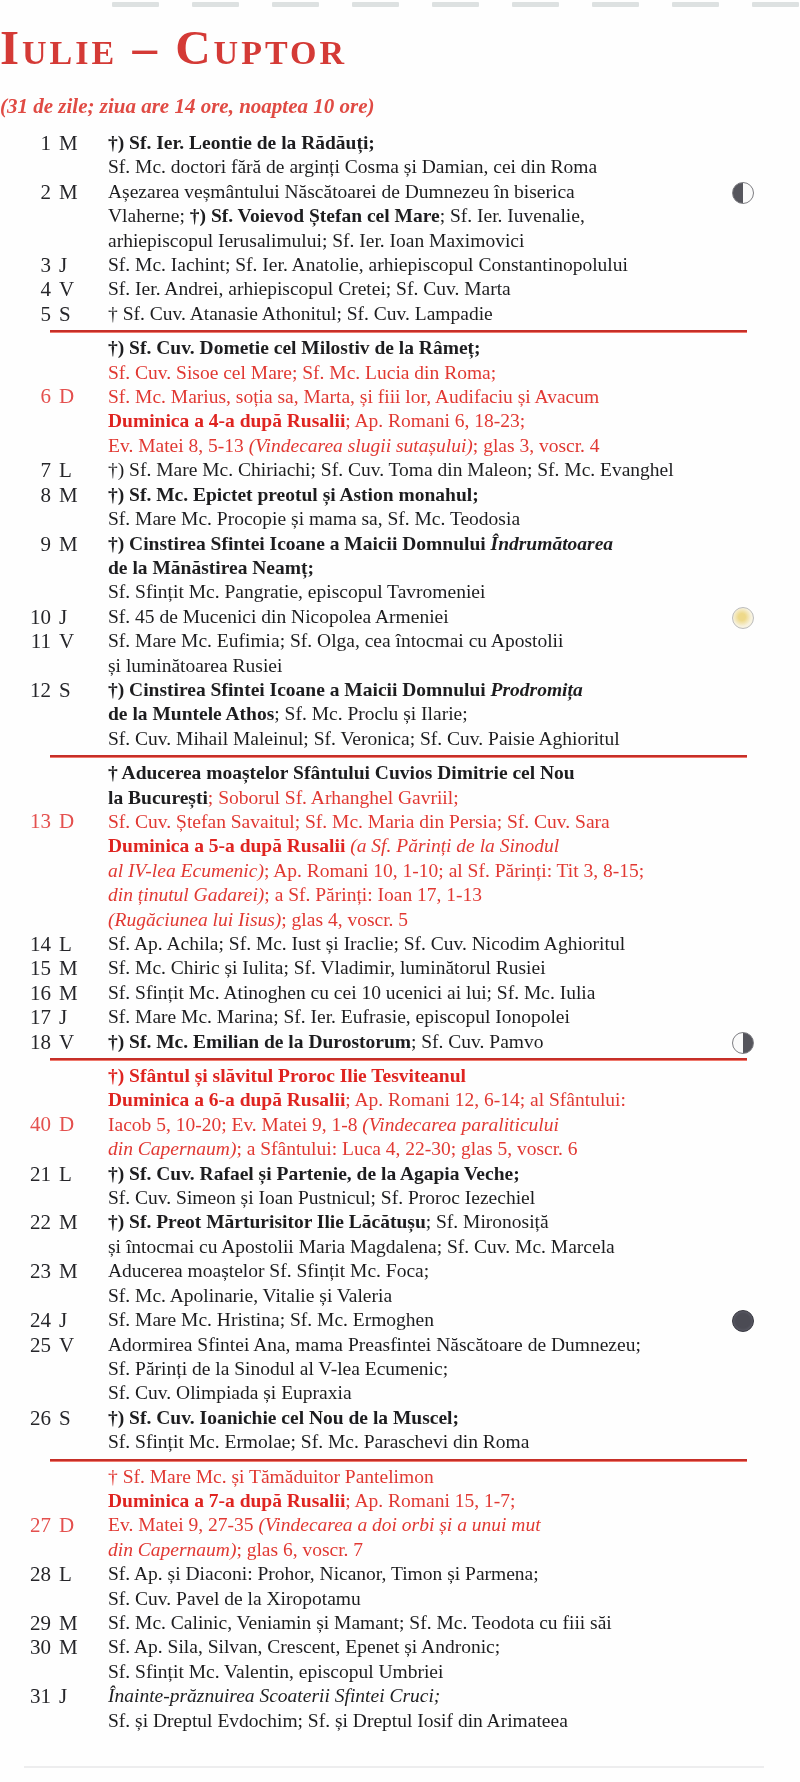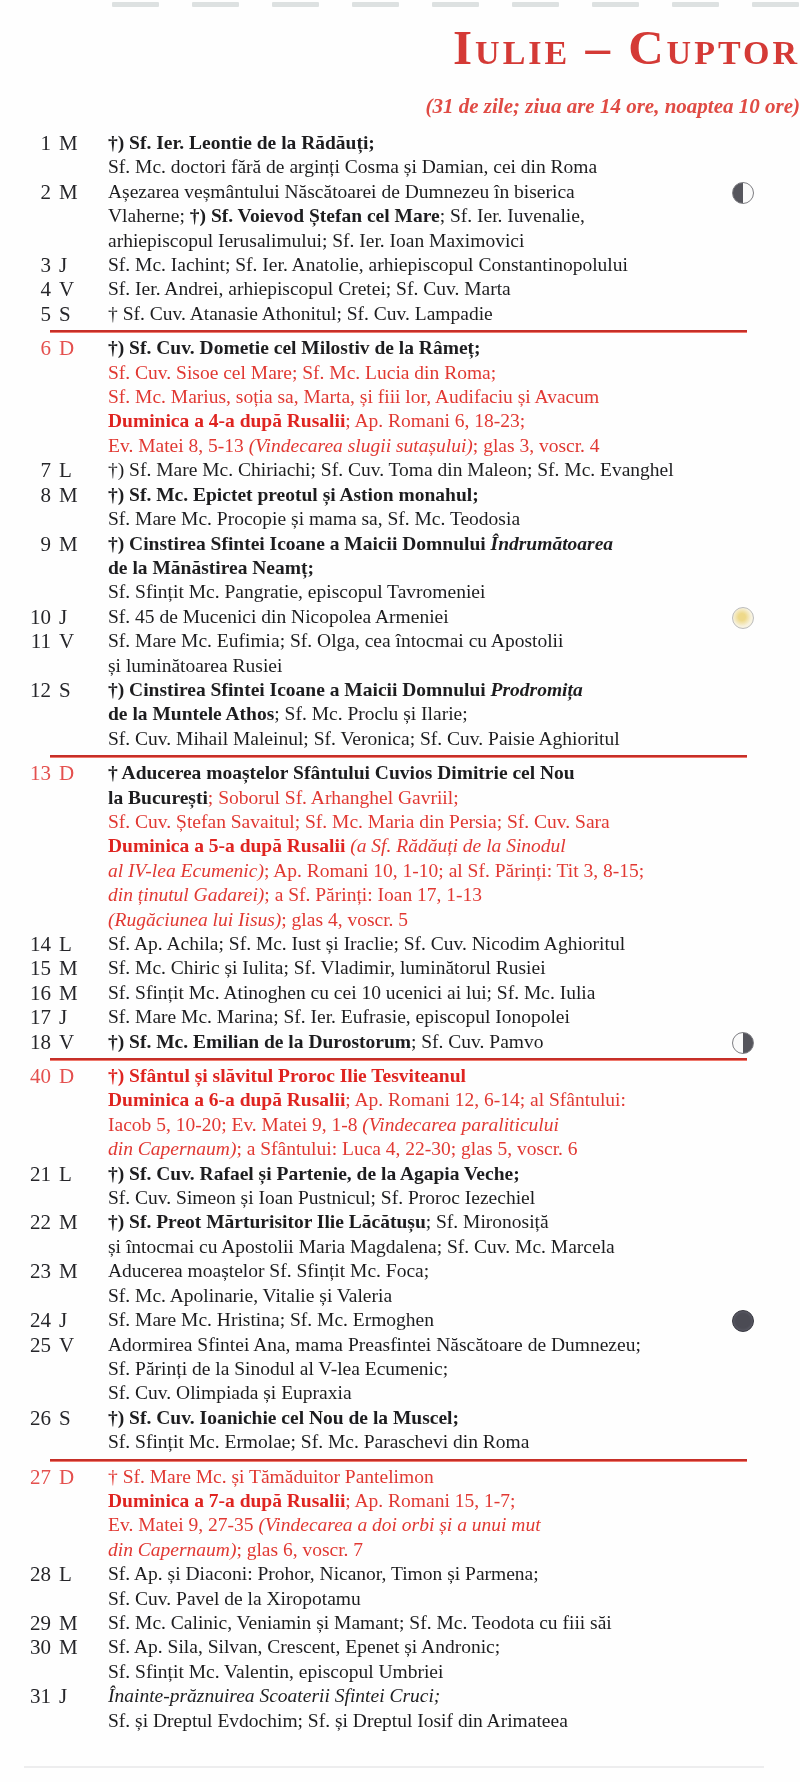--- a/index.html
+++ b/index.html
@@ -8,21 +8,21 @@
     width:800px;height:1782px;
     background:#fefefe;
     font-family:"Liberation Serif", serif;
     overflow:hidden;
   }
   
   .top-artifacts{position:absolute;top:2px;left:112px;display:flex;gap:33px;}
   .top-artifacts .dash{width:47px;height:5px;background:#d7dcdc;opacity:.85;border-radius:1px;}
   .bottom-artifact{position:absolute;bottom:14px;left:24px;right:36px;height:2px;background:#ededee;}
 
-  .header{text-align:right;padding-top:22px;}
+  .header{text-align:left;padding-top:22px;}
   .title{
     font-variant:small-caps;
     font-weight:bold;
     font-size:49px;
     line-height:52px;
     letter-spacing:3px;
     color:#d43a36;
   }
   .subtitle{
     font-style:italic;
@@ -34,21 +34,21 @@
   }
 
   .entries{margin-top:12px;}
   .entry{position:relative;}
   .date{
     position:absolute;left:26px;top:0;
     font-size:21px;line-height:24.4px;color:#26262a;
     white-space:nowrap;
   }
   .date .dnum{display:inline-block;min-width:25px;text-align:right;margin-right:8px;}
-  .entry.sunday .date{color:#e4504e;}
+  .entry.sunday .date{color:#e4504e;margin-top:48px;}
   .lines{margin-left:108px;margin-right:50px;}
   .line{
     font-size:19.5px;
     line-height:24.4px;
     color:#1d1d1f;
     white-space:nowrap;
   }
   .seg.b{font-weight:bold;}
   .seg.i{font-style:italic;}
   .seg.r{color:#e13832;}
@@ -180,21 +180,21 @@
           <div class="line"><span class="seg">Sf. Cuv. Mihail Maleinul; Sf. Veronica; Sf. Cuv. Paisie Aghioritul</span></div>
         </div>
       </div>
       <div class="rule"></div>
       <div class="entry sunday">
         <span class="date"><span class="dnum">13</span><span class="dow">D</span></span>
         <div class="lines">
           <div class="line"><span class="seg b">† Aducerea moaștelor Sfântului Cuvios Dimitrie cel Nou</span></div>
           <div class="line"><span class="seg b">la București</span><span class="seg r">; Soborul Sf. Arhanghel Gavriil;</span></div>
           <div class="line"><span class="seg r">Sf. Cuv. Ștefan Savaitul; Sf. Mc. Maria din Persia; Sf. Cuv. Sara</span></div>
-          <div class="line"><span class="seg r b">Duminica a 5-a după Rusalii </span><span class="seg r i">(a Sf. Rădăuți de la Sinodul</span></div>
+          <div class="line"><span class="seg r b">Duminica a 5-a după Rusalii </span><span class="seg r i">(a Sf. Părinți de la Sinodul</span></div>
           <div class="line"><span class="seg r i">al IV-lea Ecumenic)</span><span class="seg r">; Ap. Romani 10, 1-10; al Sf. Părinți: Tit 3, 8-15;</span></div>
           <div class="line"><span class="seg r i">din ținutul Gadarei)</span><span class="seg r">; a Sf. Părinți: Ioan 17, 1-13</span></div>
           <div class="line"><span class="seg r i">(Rugăciunea lui Iisus)</span><span class="seg r">; glas 4, voscr. 5</span></div>
         </div>
       </div>
       <div class="entry">
         <span class="date"><span class="dnum">14</span><span class="dow">L</span></span>
         <div class="lines">
           <div class="line"><span class="seg">Sf. Ap. Achila; Sf. Mc. Iust și Iraclie; Sf. Cuv. Nicodim Aghioritul</span></div>
         </div>

